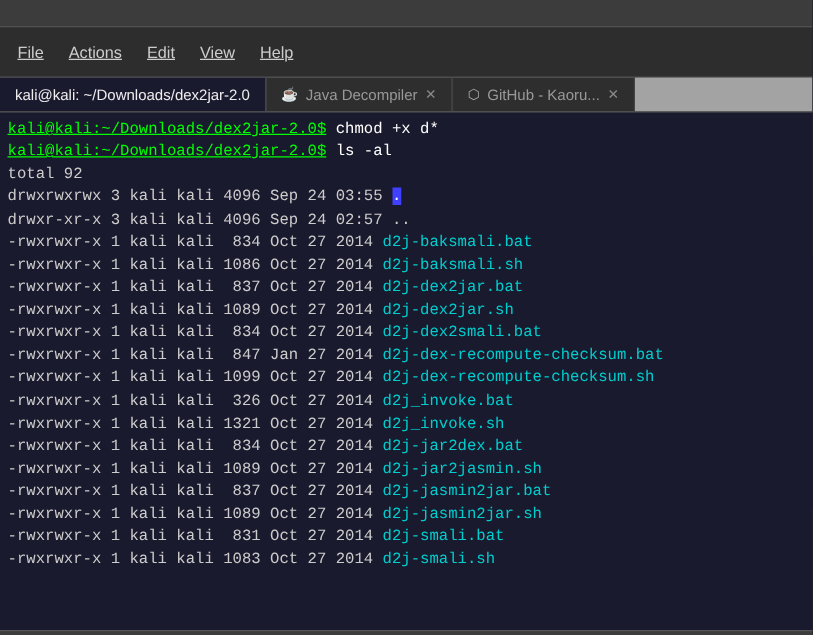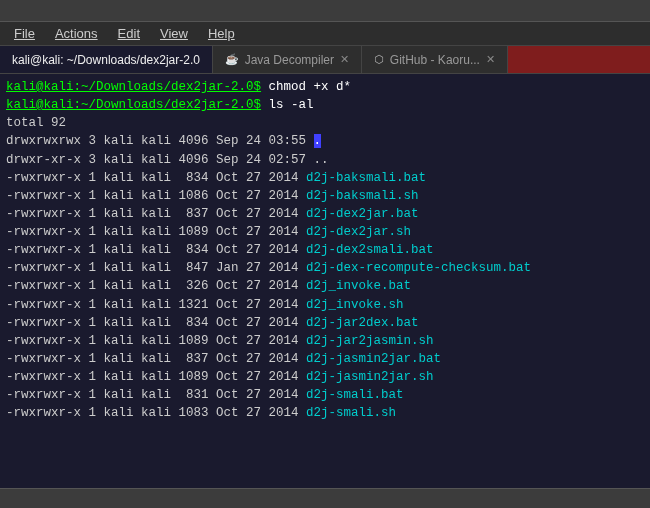--- a/index.html
+++ b/index.html
@@ -41,39 +41,39 @@
       justify-content: center;
       color: #ccc;
       font-size: 11px;
       cursor: pointer;
       font-family: sans-serif;
     }
 
     
     .menu-bar {
       background: #2d2d2d;
-      height: 24px;
+      height: 40px;
       display: flex;
       align-items: center;
       padding: 0 6px;
       gap: 4px;
       border-bottom: 1px solid #444;
     }
     .menu-item {
       color: #ccc;
       font-family: sans-serif;
       font-size: 13px;
       padding: 2px 8px;
       cursor: pointer;
       text-decoration: underline;
     }
 
     
     .tab-bar {
-      background: #7f1d1d;
+      background: #a3a3a3;
       height: 28px;
       display: flex;
       align-items: stretch;
       border-bottom: 1px solid #444;
     }
     .tab {
       display: flex;
       align-items: center;
       padding: 0 12px;
       font-family: sans-serif;
@@ -181,20 +181,21 @@
     <div class="line"><span class="prompt">kali@kali:~/Downloads/dex2jar-2.0$</span><span class="cmd"> ls -al</span></div>
     <div class="line"><span class="white">total 92</span></div>
     <div class="line"><span class="white">drwxrwxrwx 3 kali kali 4096 Sep 24 03:55 </span><span style="background:#4040ff;color:#fff;">.</span></div>
     <div class="line"><span class="white">drwxr-xr-x 3 kali kali 4096 Sep 24 02:57 </span><span class="white">..</span></div>
     <div class="line"><span class="white">-rwxrwxr-x 1 kali kali  834 Oct 27 2014 </span><span class="cyan">d2j-baksmali.bat</span></div>
     <div class="line"><span class="white">-rwxrwxr-x 1 kali kali 1086 Oct 27 2014 </span><span class="cyan">d2j-baksmali.sh</span></div>
     <div class="line"><span class="white">-rwxrwxr-x 1 kali kali  837 Oct 27 2014 </span><span class="cyan">d2j-dex2jar.bat</span></div>
     <div class="line"><span class="white">-rwxrwxr-x 1 kali kali 1089 Oct 27 2014 </span><span class="cyan">d2j-dex2jar.sh</span></div>
     <div class="line"><span class="white">-rwxrwxr-x 1 kali kali  834 Oct 27 2014 </span><span class="cyan">d2j-dex2smali.bat</span></div>
     <div class="line"><span class="white">-rwxrwxr-x 1 kali kali  847 Jan 27 2014 </span><span class="cyan">d2j-dex-recompute-checksum.bat</span></div>
+    <div class="line"><span class="white">-rwxrwxr-x 1 kali kali 1099 Oct 27 2014 </span><span class="cyan">d2j-dex-recompute-checksum.sh</span></div>
     <div class="line"><span class="white">-rwxrwxr-x 1 kali kali  326 Oct 27 2014 </span><span class="cyan">d2j_invoke.bat</span></div>
     <div class="line"><span class="white">-rwxrwxr-x 1 kali kali 1321 Oct 27 2014 </span><span class="cyan">d2j_invoke.sh</span></div>
     <div class="line"><span class="white">-rwxrwxr-x 1 kali kali  834 Oct 27 2014 </span><span class="cyan">d2j-jar2dex.bat</span></div>
     <div class="line"><span class="white">-rwxrwxr-x 1 kali kali 1089 Oct 27 2014 </span><span class="cyan">d2j-jar2jasmin.sh</span></div>
     <div class="line"><span class="white">-rwxrwxr-x 1 kali kali  837 Oct 27 2014 </span><span class="cyan">d2j-jasmin2jar.bat</span></div>
     <div class="line"><span class="white">-rwxrwxr-x 1 kali kali 1089 Oct 27 2014 </span><span class="cyan">d2j-jasmin2jar.sh</span></div>
     <div class="line"><span class="white">-rwxrwxr-x 1 kali kali  831 Oct 27 2014 </span><span class="cyan">d2j-smali.bat</span></div>
     <div class="line"><span class="white">-rwxrwxr-x 1 kali kali 1083 Oct 27 2014 </span><span class="cyan">d2j-smali.sh</span></div>
   </div>
 

